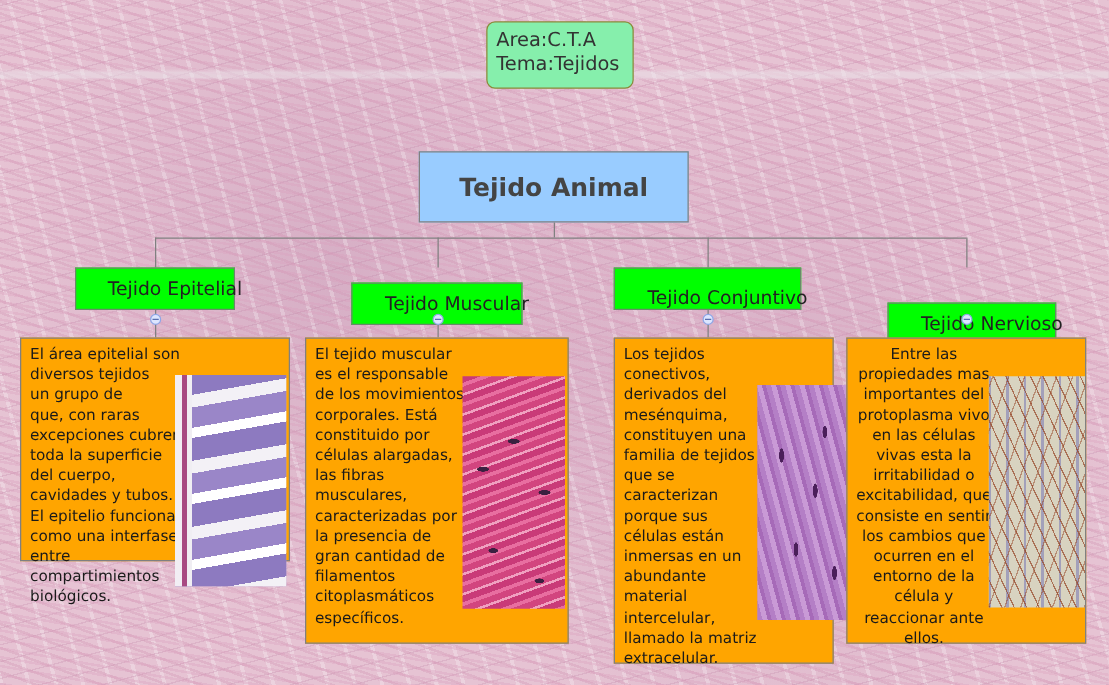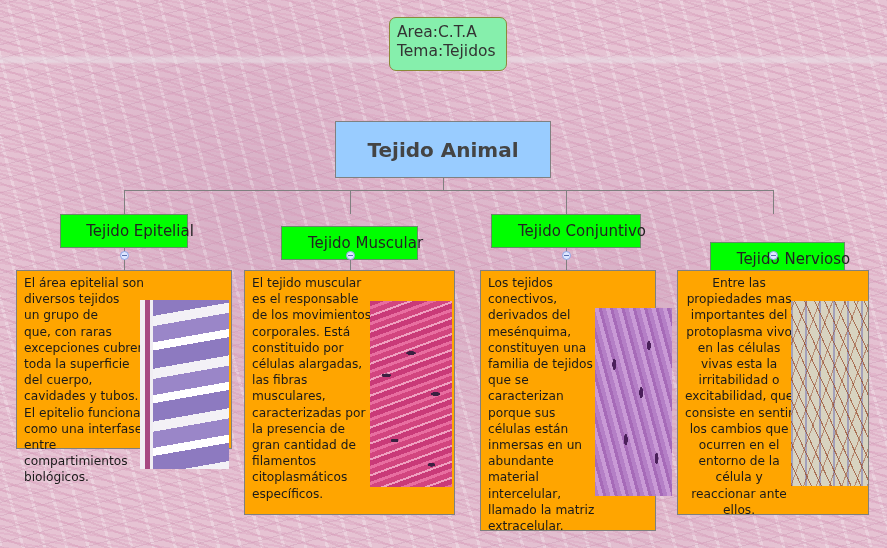--- a/index.html
+++ b/index.html
@@ -112,21 +112,21 @@
 <div class="conn" style="left:350px;top:248px;width:1px;height:22px;"></div>
 <div class="conn" style="left:566px;top:248px;width:1px;height:22px;"></div>
 <div class="conn" style="left:773px;top:248px;width:1px;height:22px;"></div>
 
 <div class="topic" style="left:60px;width:128px;">
   <span>Tejido Epitelial</span>
 </div>
 <div class="topic" style="left:281px;width:137px;margin-top:12px;">
   <span>Tejido Muscular</span>
 </div>
-<div class="topic" style="left:491px;width:150px;">
+<div class="topic" style="left:491px;width:150px;align-items:flex-end;">
   <span>Tejido Conjuntivo</span>
 </div>
 <div class="topic" style="left:710px;width:135px;margin-top:28px;">
   <span>Tejido Nervioso</span>
 </div>
 
 <div class="collapse" style="left:120px;"></div>
 <div class="collapse" style="left:346px;"></div>
 <div class="collapse" style="left:562px;"></div>
 <div class="collapse" style="left:769px;"></div>
@@ -163,21 +163,21 @@
     <div>caracterizadas por</div>
     <div>la presencia de</div>
     <div>gran cantidad de</div>
     <div>filamentos</div>
     <div>citoplasmáticos</div>
     <div>específicos.</div>
   </div>
   <div class="img img-mus" style="left:125px;top:30px;width:82px;height:186px;"></div>
 </div>
 
-<div class="card" style="left:480px;width:176px;height:261px;">
+<div class="card" style="left:491px;width:176px;height:261px;">
   <div class="text">
     <div>Los tejidos</div>
     <div>conectivos,</div>
     <div>derivados del</div>
     <div>mesénquima,</div>
     <div>constituyen una</div>
     <div>familia de tejidos</div>
     <div>que se</div>
     <div>caracterizan</div>
     <div>porque sus</div>

